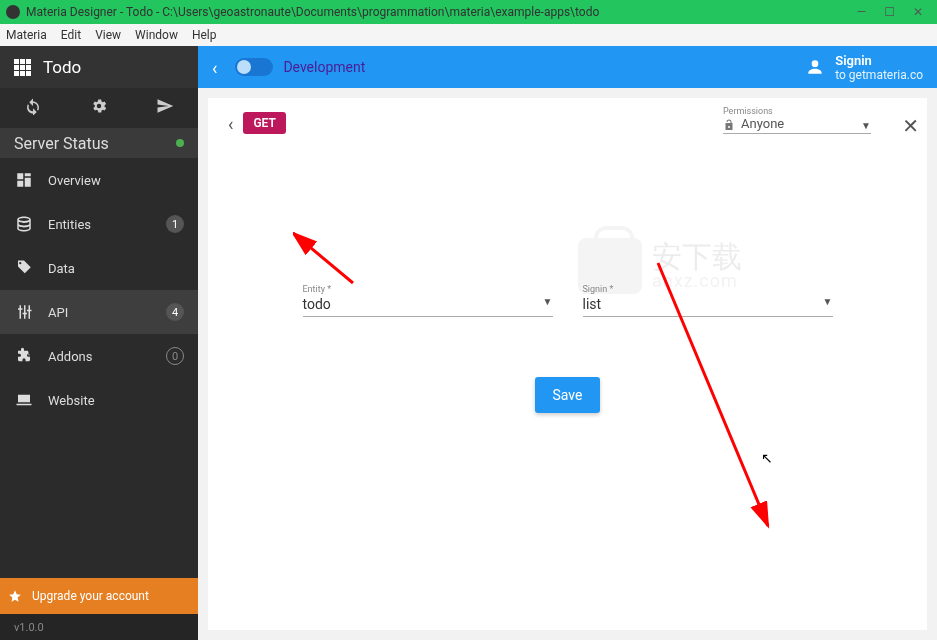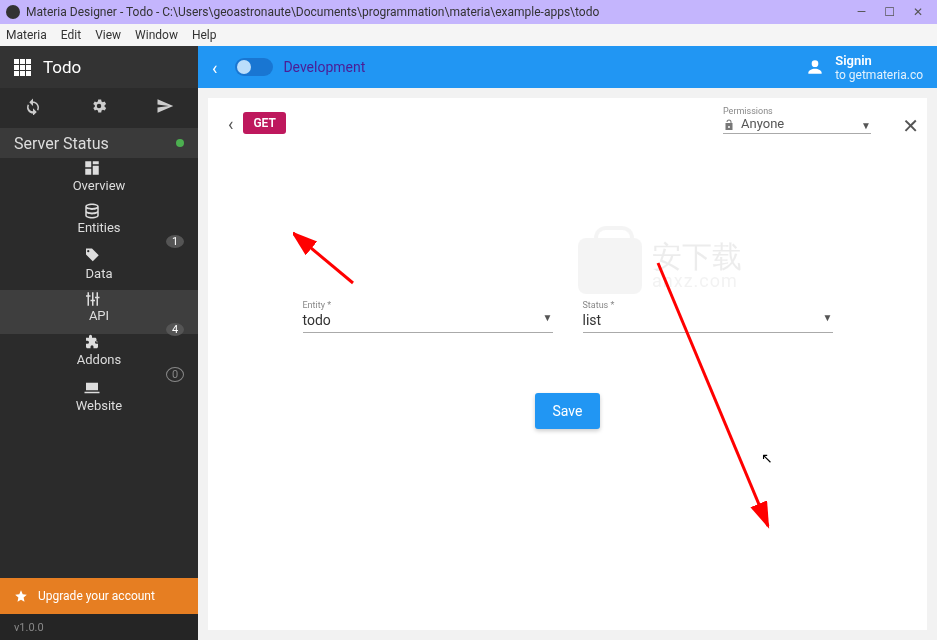--- a/index.html
+++ b/index.html
@@ -1,18 +1,18 @@
 <!DOCTYPE html>
 <html><head>
   <meta charset="utf-8">
   <style>
     * { margin: 0; padding: 0; box-sizing: border-box; font-family: -apple-system, BlinkMacSystemFont, "Segoe UI", Roboto, sans-serif; }
     body { width: 937px; height: 640px; background: #fff; overflow: hidden; }
     
-    .title-bar { height: 24px; display: flex; align-items: center; padding: 0 6px; background: #c4b5fd; font-size: 12px; color: #333; }
+    .title-bar { height: 24px; display: flex; align-items: center; padding: 0 6px; background: #22c55e; font-size: 12px; color: #333; }
     .title-bar-icon { width: 14px; height: 14px; background: #333; border-radius: 50%; margin-right: 6px; }
     .title-controls { margin-left: auto; display: flex; gap: 18px; padding-right: 8px; color: #555; }
     .title-controls span { cursor: pointer; font-size: 12px; }
     
     .menu-bar { height: 22px; display: flex; align-items: center; padding: 0 6px; background: #f5f5f5; font-size: 12px; color: #333; gap: 14px; }
     .menu-bar span { cursor: pointer; }
     
     .app { display: flex; height: calc(640px - 46px); }
     
     .sidebar { width: 198px; background: #2b2b2b; color: #ddd; display: flex; flex-direction: column; }
@@ -21,28 +21,28 @@
     .sb-apps-icon i { background: #fff; display: block; }
     .sb-title { font-size: 17px; color: #fff; }
     
     .sb-tools { height: 40px; display: flex; align-items: center; justify-content: space-around; background: #2b2b2b; }
     .sb-tools svg { fill: #ccc; }
     
     .sb-status { height: 30px; display: flex; align-items: center; padding: 0 14px; background: #3a3a3a; font-size: 16px; color: #ddd; }
     .status-dot { width: 8px; height: 8px; border-radius: 50%; background: #4caf50; margin-left: auto; }
     
     .sb-nav { flex: 1; }
-    .sb-item { height: 44px; display: flex; align-items: center; padding: 0 14px; cursor: pointer; font-size: 13px; color: #ddd; flex-direction: column; }
+    .sb-item { height: 44px; display: flex; align-items: center; padding: 0 14px; cursor: pointer; font-size: 13px; color: #ddd; }
     .sb-item.active { background: #3e3e3e; }
     .sb-item-icon { width: 20px; height: 20px; margin-right: 14px; display: flex; align-items: center; justify-content: center; }
     .sb-item-icon svg { fill: #ddd; }
     .sb-badge { margin-left: auto; width: 18px; height: 18px; border-radius: 50%; background: #555; color: #fff; font-size: 11px; display: flex; align-items: center; justify-content: center; }
     .sb-badge.outline { background: transparent; border: 1px solid #888; color: #888; }
     
-    .sb-upgrade { height: 36px; background: #e67e22; color: #fff; display: flex; align-items: center; padding: 0 14px; font-size: 12px; cursor: pointer; }
+    .sb-upgrade { height: 36px; background: #e67e22; color: #fff; display: flex; align-items: center; padding: 0 8px; font-size: 12px; cursor: pointer; }
     .sb-upgrade svg { fill: #fff; margin-right: 10px; }
     
     .sb-version { height: 26px; display: flex; align-items: center; padding: 0 14px; font-size: 11px; color: #888; background: #252525; }
     
     .main { flex: 1; display: flex; flex-direction: column; background: #f2f2f2; }
     
     .topbar { height: 42px; background: #2196f3; display: flex; align-items: center; padding: 0 14px; color: #fff; }
     .topbar-back { font-size: 18px; margin-right: 18px; cursor: pointer; }
     .toggle-sw { width: 38px; height: 18px; background: #1976d2; border-radius: 10px; position: relative; margin-right: 10px; cursor: pointer; }
     .toggle-sw::after { content: ''; position: absolute; left: 2px; top: 2px; width: 14px; height: 14px; border-radius: 50%; background: #bbdefb; }
@@ -65,21 +65,21 @@
     .perm-block { position: absolute; right: 56px; top: 8px; width: 148px; border-bottom: 1px solid #aaa; padding-bottom: 2px; }
     .perm-label { font-size: 9px; color: #888; }
     .perm-row { display: flex; align-items: flex-end; gap: 6px; font-size: 13px; color: #555; }
     .perm-row svg { fill: #777; }
     .perm-caret { margin-left: auto; font-size: 10px; color: #555; }
     .close-x { position: absolute; right: 8px; top: 16px; font-size: 20px; color: #555; cursor: pointer; }
     
     .form-area { margin-top: 150px; text-align: center; }
     .form-title { font-size: 14px; font-weight: 600; color: #333; margin-bottom: 40px; }
     .form-fields { display: flex; justify-content: center; gap: 30px; }
-    .field { width: 250px; text-align: left; border-bottom: 1px solid #aaa; padding-bottom: 4px; position: relative; margin-top: 16px; }
+    .field { width: 250px; text-align: left; border-bottom: 1px solid #aaa; padding-bottom: 4px; position: relative; }
     .field-label { font-size: 9px; color: #888; }
     .field-value { font-size: 14px; color: #333; padding-top: 2px; display: flex; }
     .field-caret { margin-left: auto; font-size: 10px; color: #555; }
     
     .save-btn { margin-top: 60px; background: #2196f3; color: #fff; border: none; padding: 10px 18px; font-size: 14px; border-radius: 3px; cursor: pointer; box-shadow: 0 2px 4px rgba(0,0,0,0.2); }
     
     .watermark { position: absolute; left: 370px; top: 140px; opacity: 0.15; pointer-events: none; font-size: 30px; color: #888; display: flex; align-items: center; gap: 10px; }
     .watermark-bag { width: 64px; height: 56px; background: #bbb; border-radius: 8px; position: relative; }
     .watermark-bag::before { content:''; position:absolute; top:-12px; left:16px; width:32px; height:18px; border:4px solid #bbb; border-bottom:none; border-radius:12px 12px 0 0; }
     .watermark-txt { line-height: 1; }
@@ -248,21 +248,21 @@
         <div class="form-area">
           <div class="form-fields">
             <div class="field">
               <div class="field-label">Entity *</div>
               <div class="field-value">
                 <span>todo</span>
                 <span class="field-caret">▼</span>
               </div>
             </div>
             <div class="field">
-              <div class="field-label">Status *</div>
+              <div class="field-label">Signin *</div>
               <div class="field-value">
                 <span>list</span>
                 <span class="field-caret">▼</span>
               </div>
             </div>
           </div>
           <button class="save-btn">Save</button>
         </div>
 
         <svg class="arrow-overlay" style="left:85px;top:130px" width="480" height="240">

